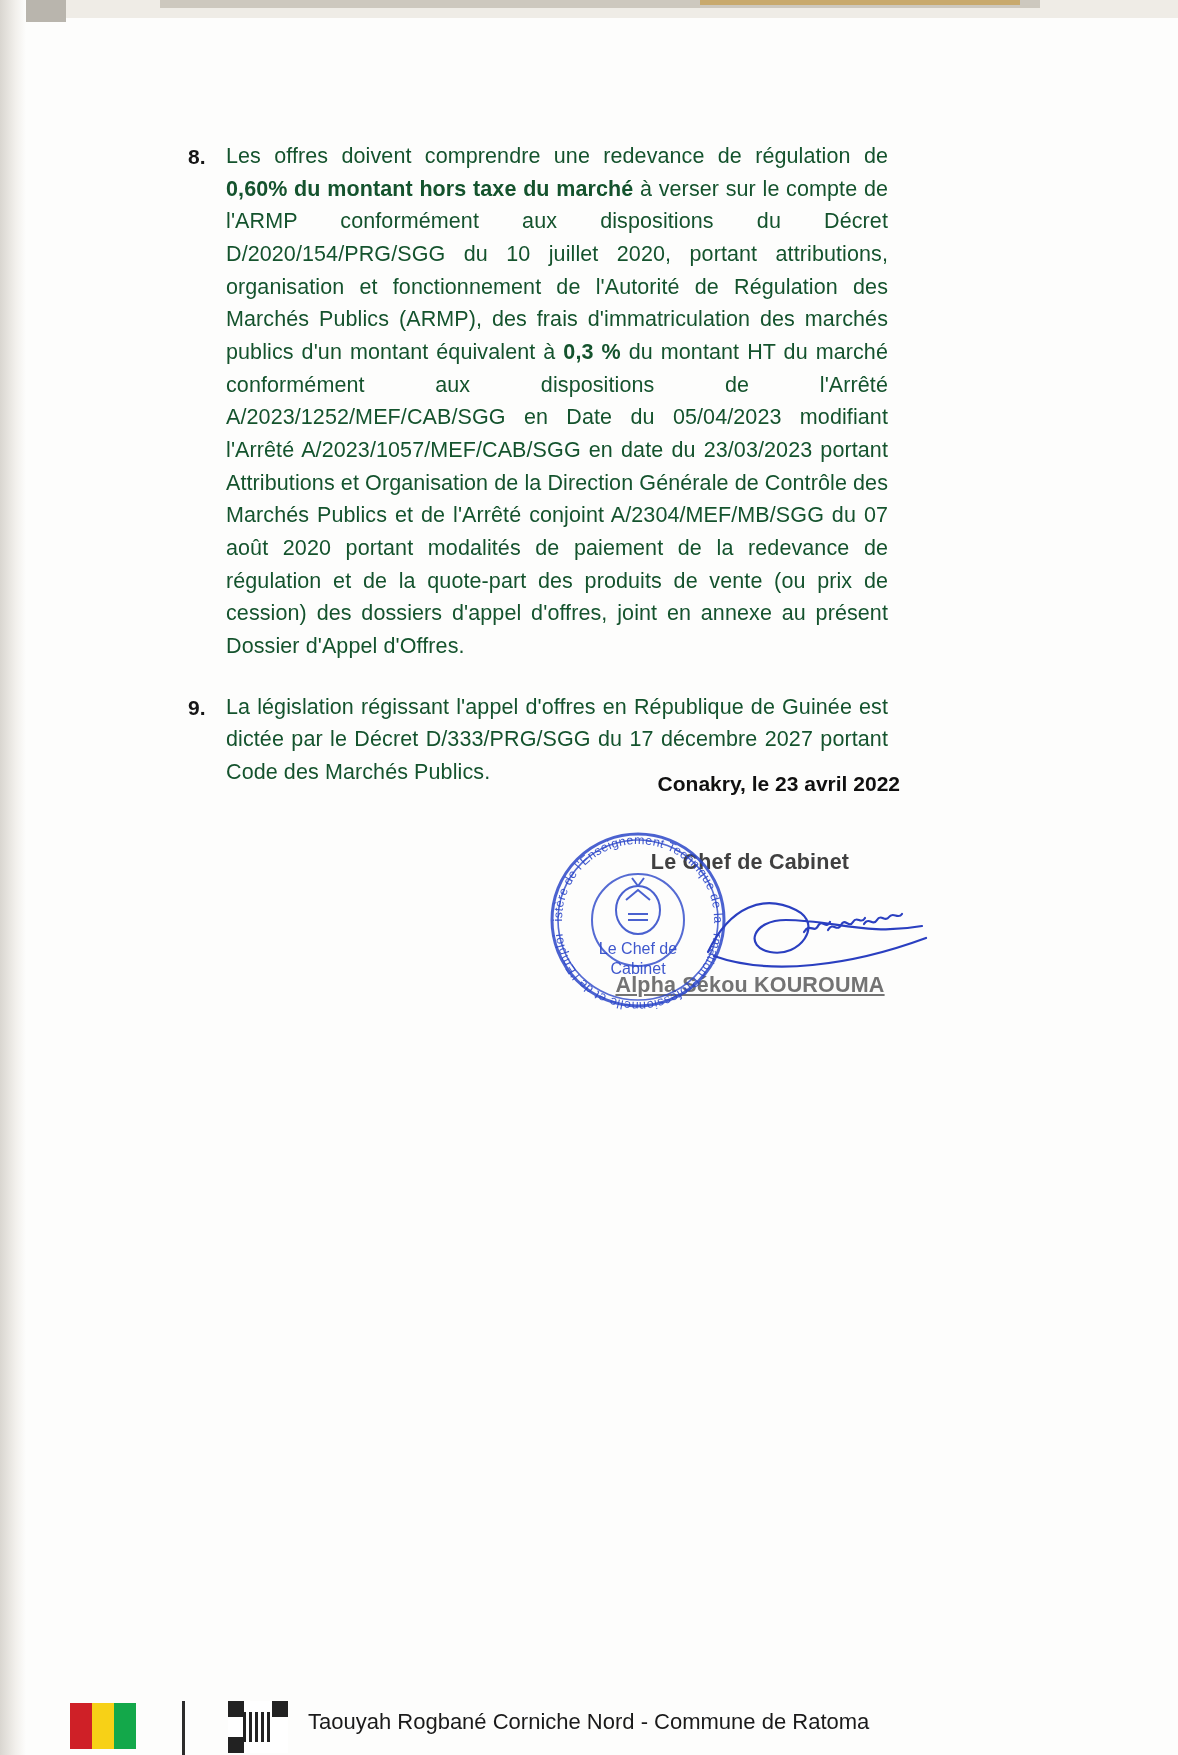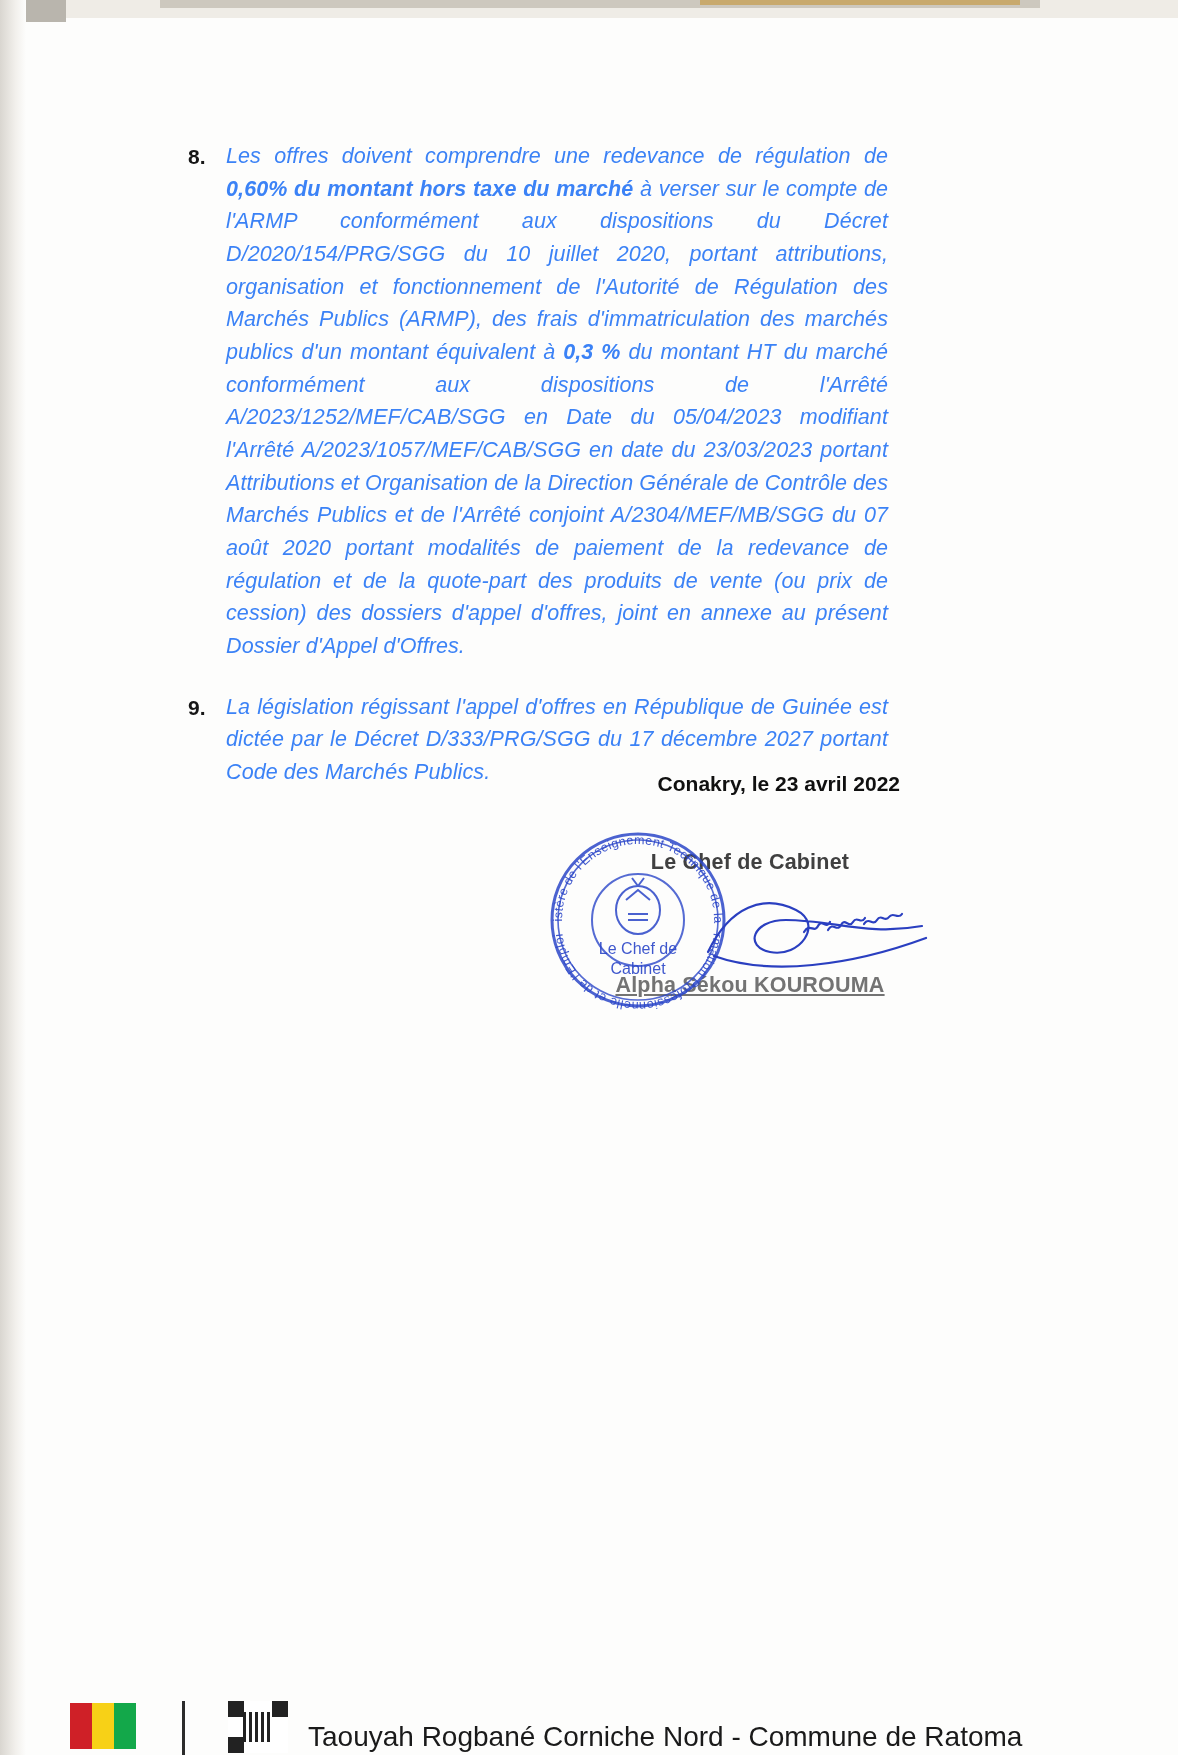--- a/index.html
+++ b/index.html
@@ -73,24 +73,23 @@
     font-weight: bold;
     font-size: 21px;
     color: #161616;
     line-height: 1.52;
     padding-top: 1px;
   }
   .clause-body {
     flex: 1 1 auto;
     font-size: 21.5px;
     line-height: 1.52;
-    color: #3b82f6;
+    color: #14532d;
     text-align: justify;
     letter-spacing: 0.1px;
-    font-style: italic;
   }
   .clause-body b {
     font-weight: bold;
   }
 
   .place-date {
     position: absolute;
     left: 440px;
     top: 772px;
     width: 460px;
@@ -182,22 +181,22 @@
       linear-gradient(#222,#222) right 0 top 0/16px 16px no-repeat,
       linear-gradient(#fff,#fff) right 4px top 4px/8px 8px no-repeat,
       linear-gradient(#222,#222) left 0 bottom 0/16px 16px no-repeat,
       linear-gradient(#fff,#fff) left 4px bottom 4px/8px 8px no-repeat,
       repeating-linear-gradient(90deg,#222 0 3px,#fff 3px 6px) center/30px 30px no-repeat;
     background-color: #fff;
   }
   .footer-text {
     position: absolute;
     left: 248px;
-    bottom: 2px;
-    font-size: 28px;
+    bottom: 20px;
+    font-size: 22px;
     color: #1a1a1a;
     white-space: nowrap;
     margin-top: 8px;
   }
 </style>
 </head>
 <body>
 
 <div class="page">
 

